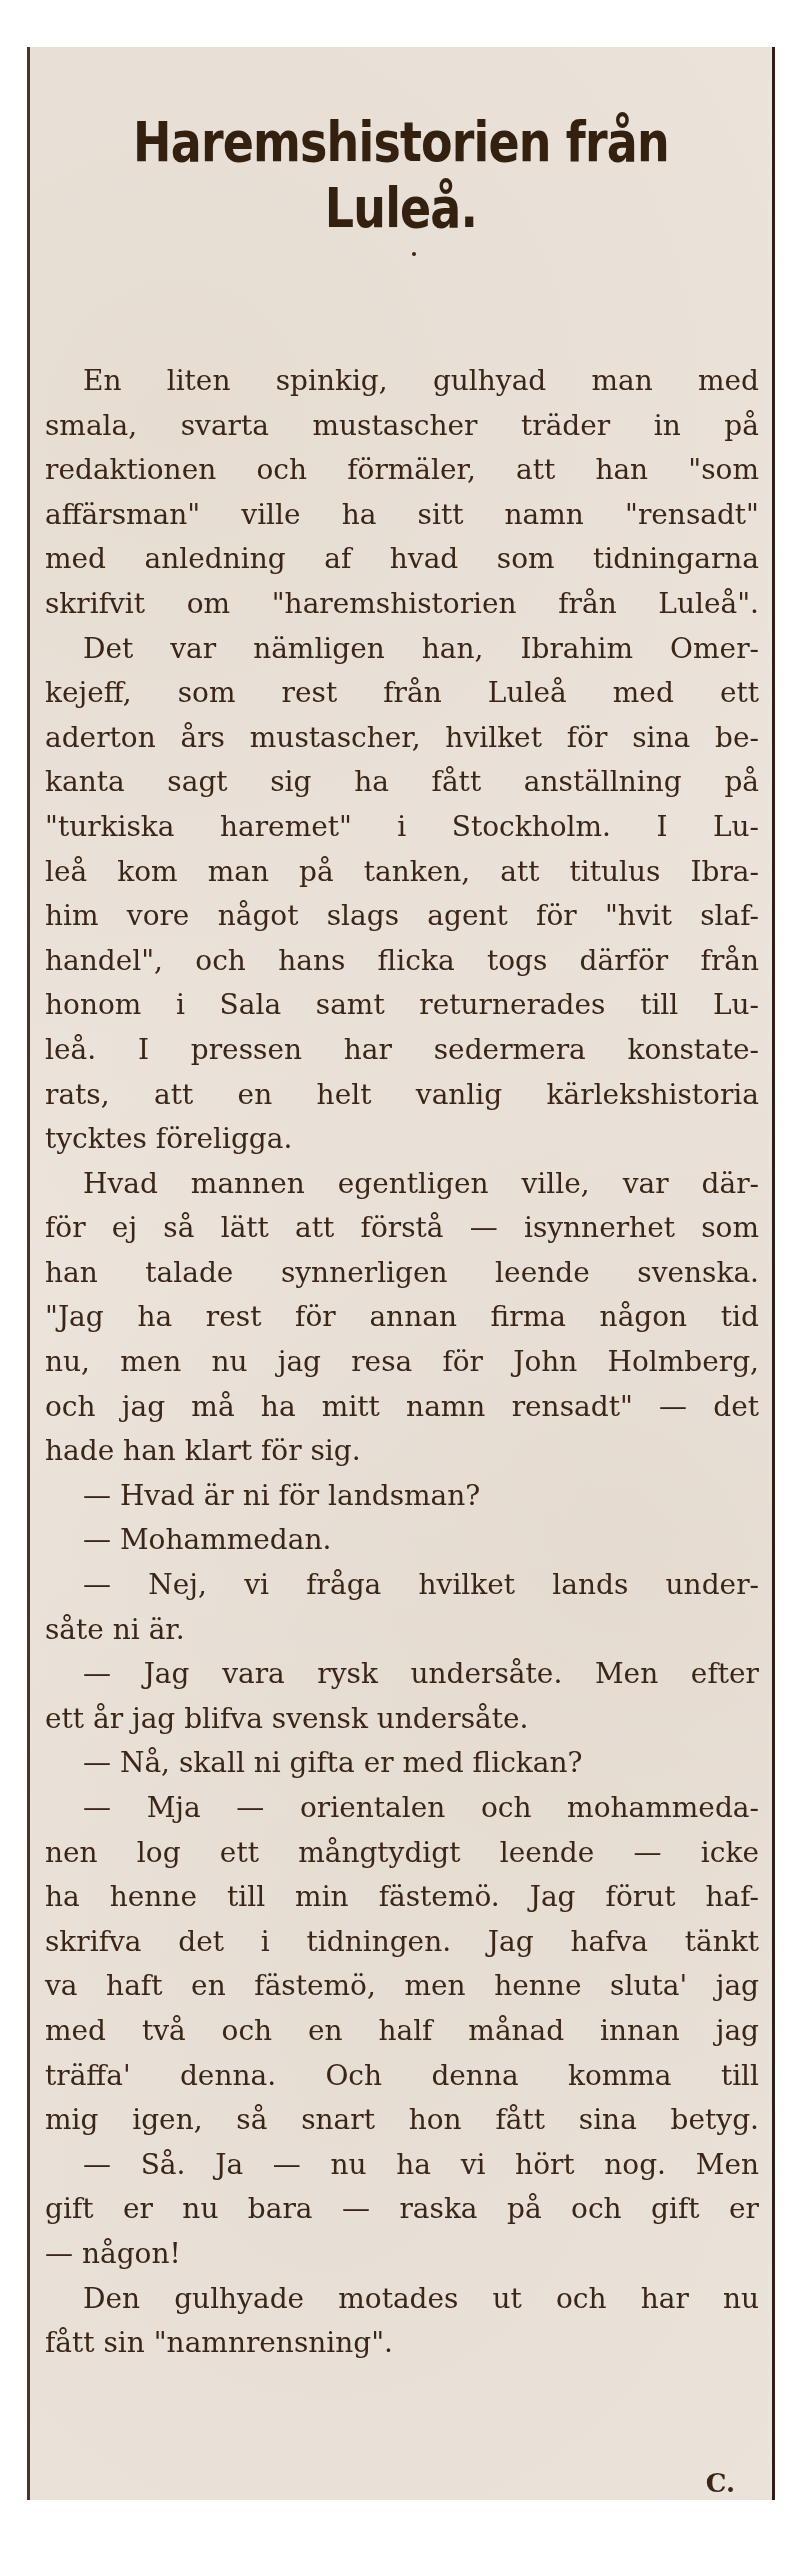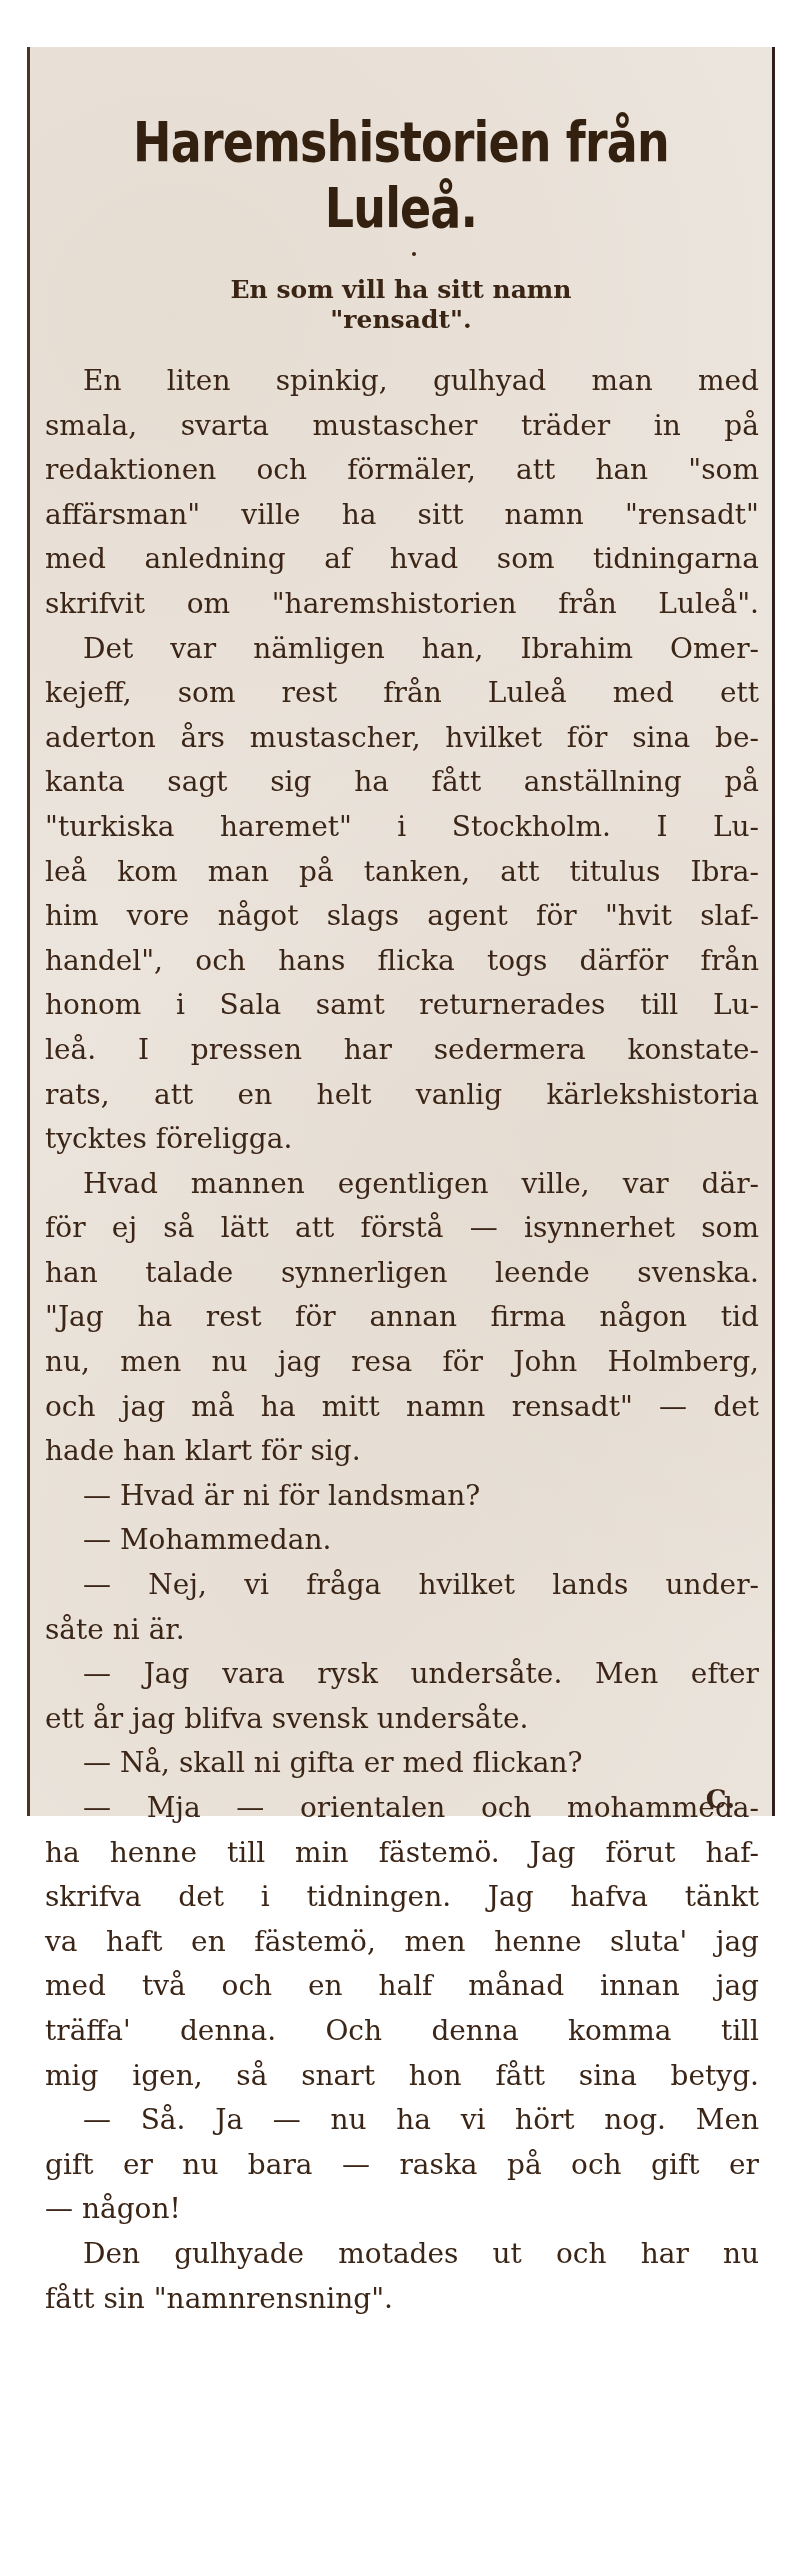--- a/index.html
+++ b/index.html
@@ -11,21 +11,21 @@
       width: 797px;
       height: 2560px;
       position: relative;
       overflow: hidden;
     }
     .clipping {
       position: absolute;
       left: 27px;
       top: 47px;
       width: 748px;
-      height: 1769px;
+      height: 2453px;
       background:
         radial-gradient(circle at 20% 15%, rgba(200,180,160,0.18) 0, rgba(200,180,160,0) 40%),
         radial-gradient(circle at 80% 60%, rgba(190,170,150,0.15) 0, rgba(190,170,150,0) 45%),
         radial-gradient(circle at 40% 85%, rgba(200,185,165,0.15) 0, rgba(200,185,165,0) 40%),
         #ece5dd;
       box-sizing: border-box;
     }
     .rule-left {
       position: absolute;
       left: 0;
@@ -117,24 +117,20 @@
   <div class="rule-left"></div>
   <div class="rule-right"></div>
 
   <div class="headline">
     <span class="hl-line">Haremshistorien från</span>
     <span class="hl-line">Luleå.</span>
   </div>
 
   <div class="speck" style="left:385px; top:205px;"></div>
 
-  <div class="subtitle">
-    <span class="st-line">En som vill ha sitt namn</span>
-    <span class="st-line">"rensadt".</span>
-  </div>
 
   <div class="body-text" id="body-text">
       <span class="line indent">En  liten spinkig, gulhyad man med</span>
       <span class="line full">smala, svarta mustascher träder in på</span>
       <span class="line full">redaktionen och förmäler, att han "som</span>
       <span class="line full">affärsman" ville ha sitt namn "rensadt"</span>
       <span class="line full">med anledning af hvad som tidningarna</span>
       <span class="line full">skrifvit om "haremshistorien från Luleå".</span>
       <span class="line indent">Det var nämligen han, Ibrahim Omer-</span>
       <span class="line full">kejeff, som rest från Luleå med ett</span>
@@ -156,20 +152,21 @@
       <span class="line full">och jag må ha mitt namn rensadt" — det</span>
       <span class="line last">hade han klart för sig.</span>
       <span class="line dialog">— Hvad är ni för landsman?</span>
       <span class="line dialog">— Mohammedan.</span>
       <span class="line indent">— Nej, vi fråga hvilket lands under-</span>
       <span class="line last">såte ni är.</span>
       <span class="line indent">— Jag vara rysk undersåte. Men efter</span>
       <span class="line last">ett år jag blifva svensk undersåte.</span>
       <span class="line dialog">— Nå, skall ni gifta er med flickan?</span>
       <span class="line indent">— Mja — orientalen och mohammeda-</span>
+      <span class="line full">nen log ett mångtydigt leende — icke</span>
       <span class="line full">ha henne till min fästemö. Jag förut haf-</span>
       <span class="line full">skrifva det i tidningen. Jag hafva tänkt</span>
       <span class="line full">va haft en fästemö, men henne sluta' jag</span>
       <span class="line full">med två och en half månad innan jag</span>
       <span class="line full">träffa' denna.  Och denna komma till</span>
       <span class="line full">mig igen, så snart hon fått sina betyg.</span>
       <span class="line indent">— Så. Ja  — nu ha vi hört nog. Men</span>
       <span class="line full">gift er nu bara — raska på och gift er</span>
       <span class="line last">— någon!</span>
       <span class="line indent">Den gulhyade motades ut och har nu</span>

